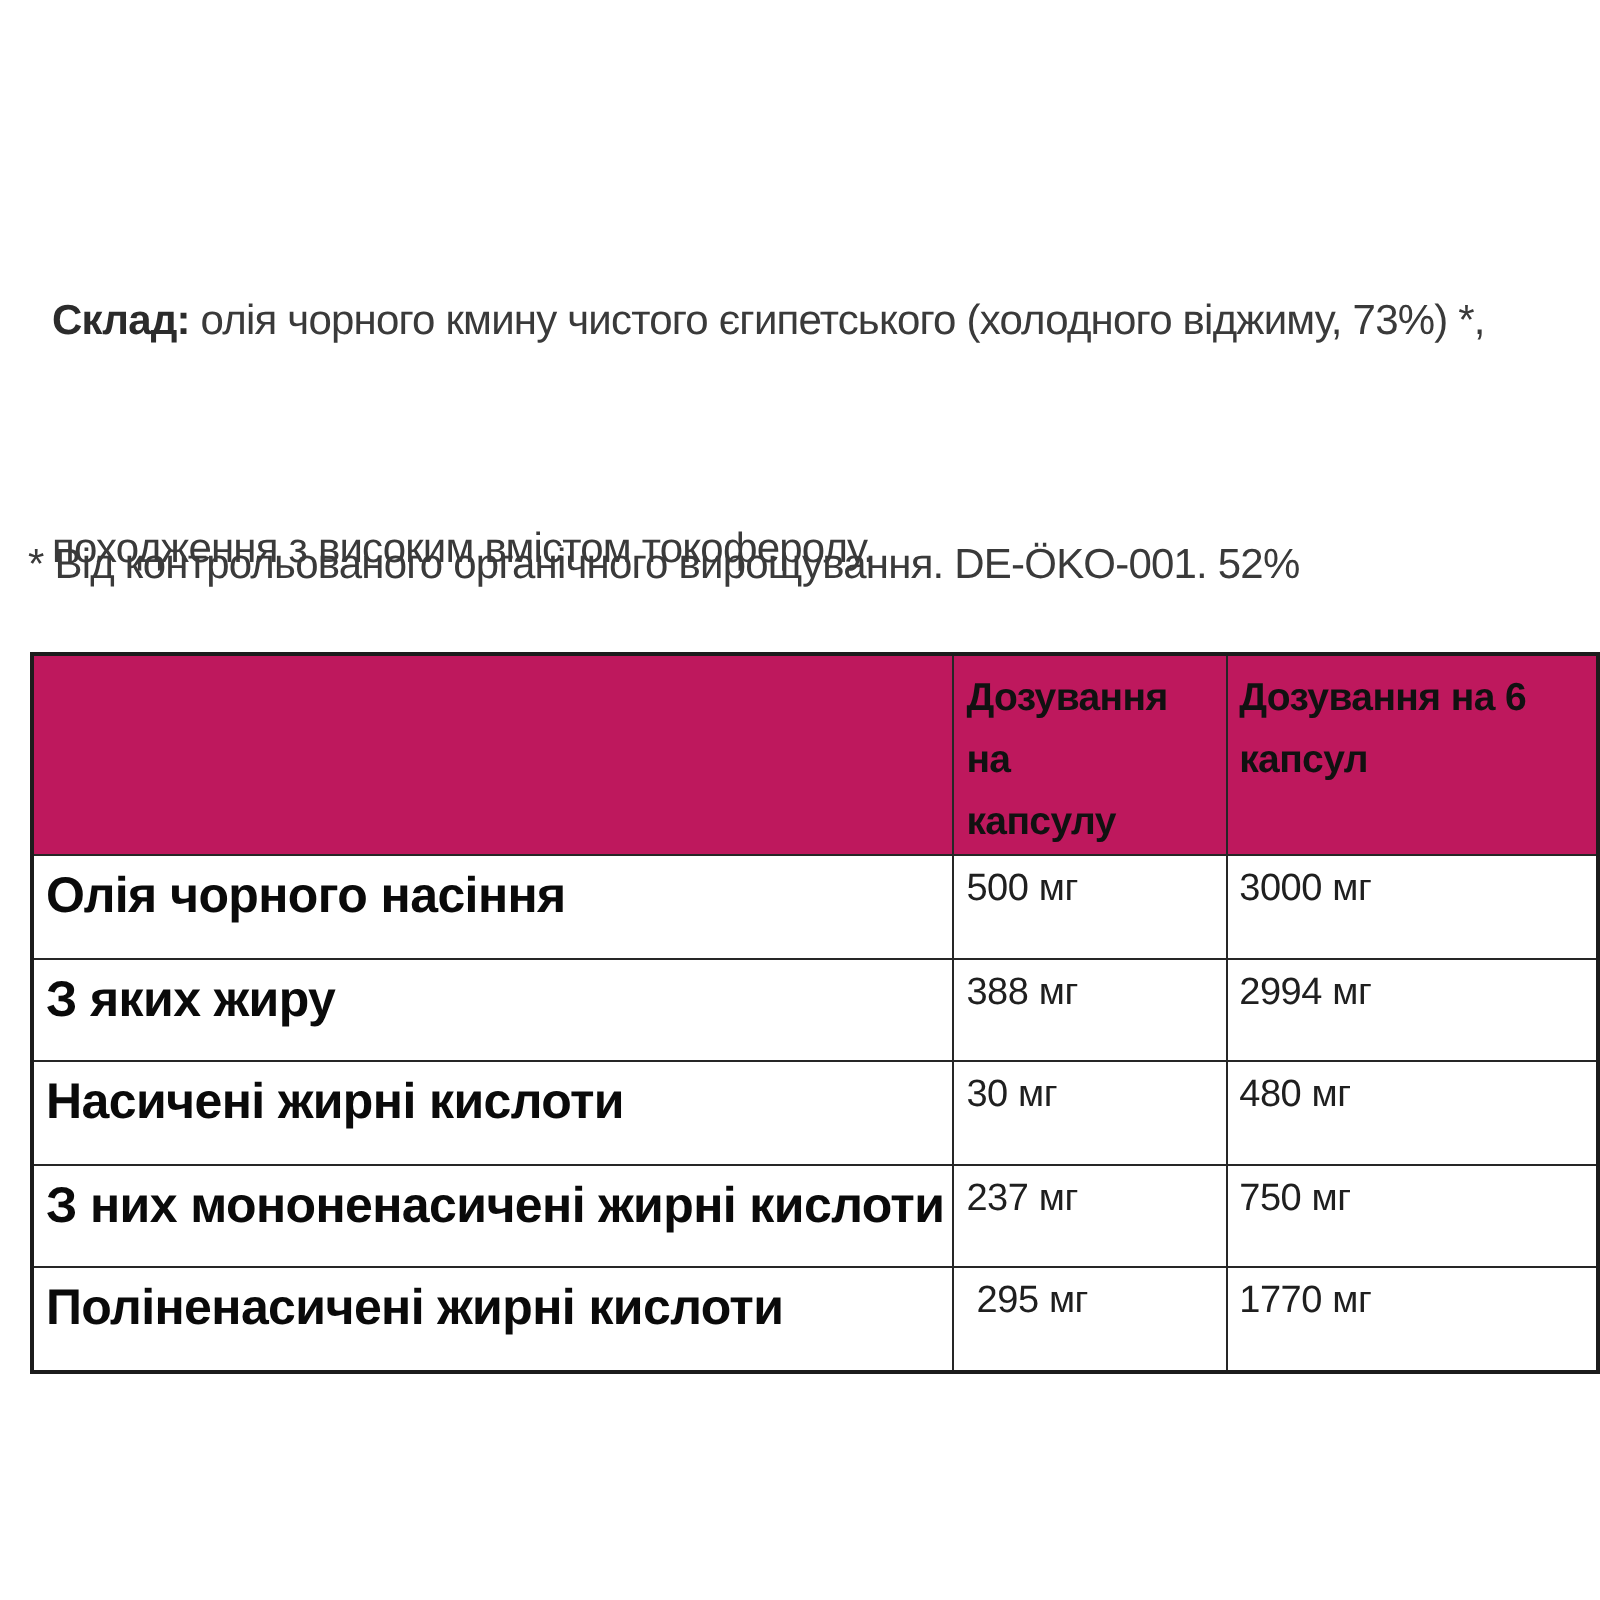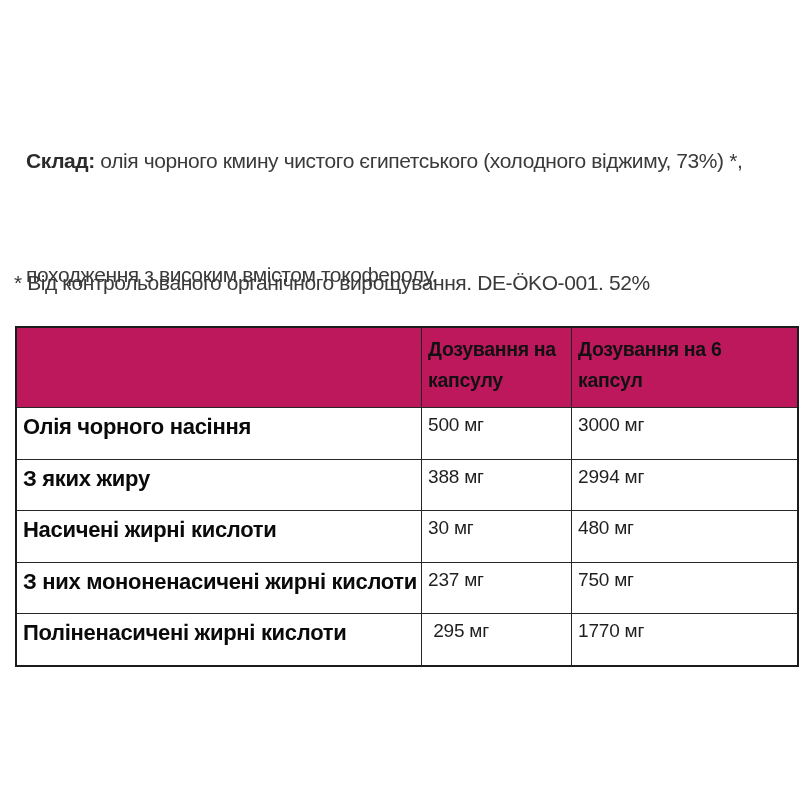--- a/index.html
+++ b/index.html
@@ -55,21 +55,21 @@
     letter-spacing: -0.3px;
     color: #111111;
     border-bottom: 2px solid #1c1c1c;
   }
   .col-label { width: 374px; }
   .col-cap   { width: 139px; }
   .col-six   { width: 215px; }
   tr.data-row td { height: 44.5px; }
   td.label-cell {
     font-weight: bold;
-    font-size: 22px;
+    font-size: 25px;
     letter-spacing: -0.3px;
     color: #0a0a0a;
     white-space: nowrap;
   }
   td.val-cell {
     font-size: 19px;
     letter-spacing: -0.2px;
     color: #1f1f1f;
     white-space: pre;
   }

